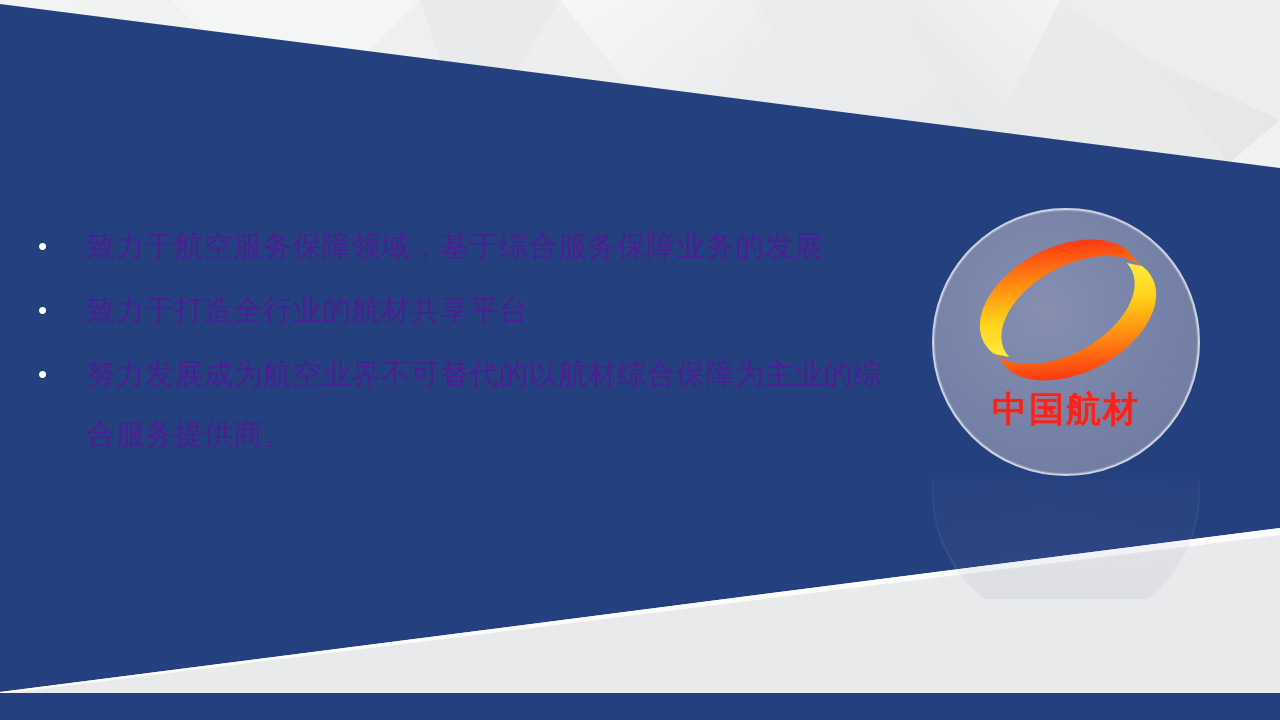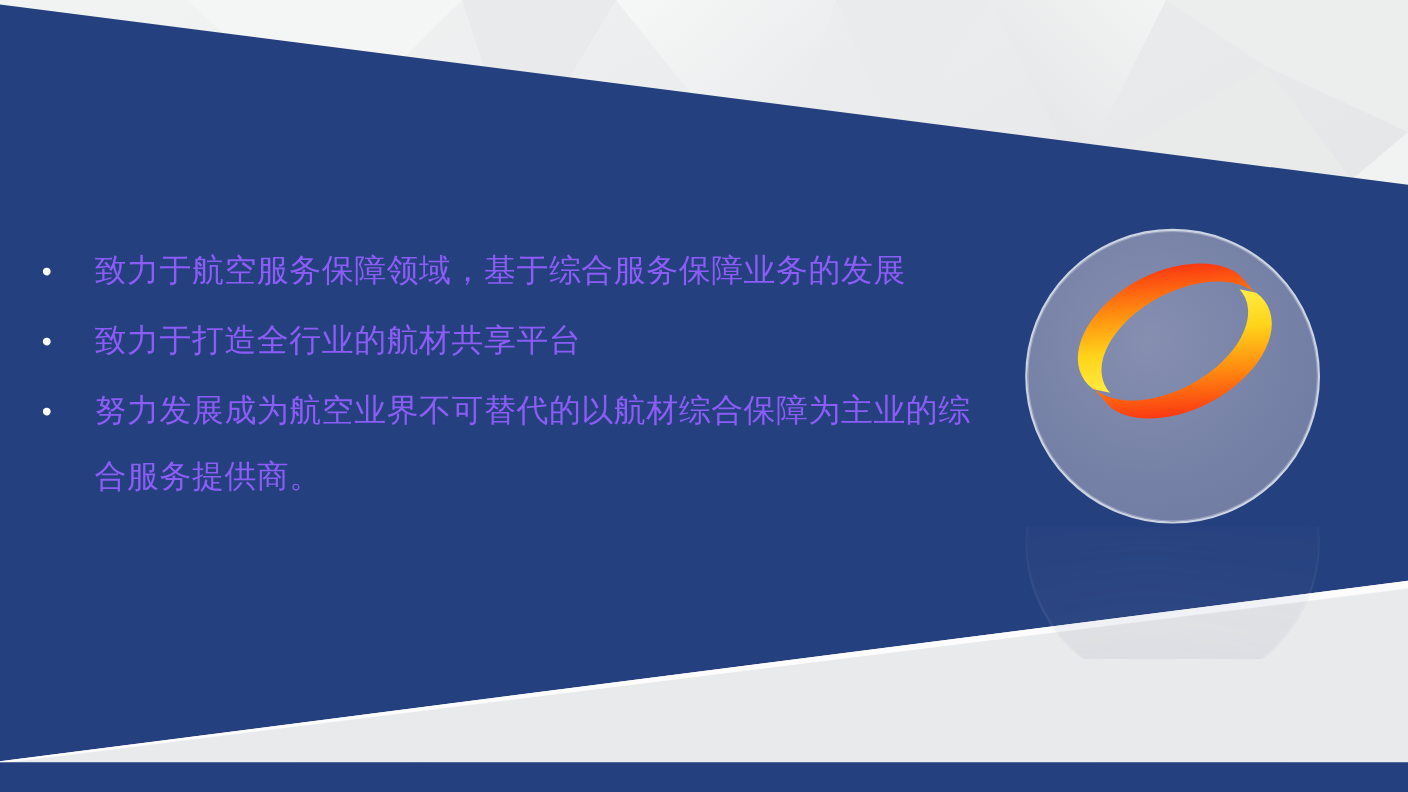--- a/index.html
+++ b/index.html
@@ -30,21 +30,21 @@
     font-family:"DejaVu Sans","Liberation Sans",sans-serif;
   }
 
   .bullets{position:absolute;left:34px;top:216px;width:860px;}
   .bullet-row{display:flex;align-items:flex-start;margin-bottom:4px;}
   .bullet-dot{
     flex:0 0 auto;width:48px;color:#ffffff;font-size:26px;line-height:60px;
     text-align:left;padding-left:4px;
   }
   .bullet-text{
-    flex:1 1 auto;color:#8b5cf6;font-size:29px;line-height:60px;
+    flex:1 1 auto;color:#4c1d95;font-size:29px;line-height:60px;
     font-family:Liberation Serif, serif;
     letter-spacing:0.5px;
   }
 
   
   .logo-wrap{position:absolute;left:932px;top:208px;width:268px;height:268px;}
   .logo-disc{
     position:absolute;inset:0;border-radius:50%;
     background:radial-gradient(circle at 42% 38%,#868fb0 0%,#7581a6 55%,#6d79a0 100%);
     border:2px solid #ccd3e2;
@@ -169,20 +169,21 @@
                      A 74 44 0 0 0 -74 14
                      Z" fill="url(#swU)"></path>
 
             <path d="M 86 -4
                      A 86 53 0 0 1 -80 26
                      L -86 1
                      A 74 44 0 0 0 74 -14
                      Z" fill="url(#swL)"></path>
           </g>
         </svg>
+        <div class="logo-text">中国航材</div>
       </div>
     </div>
 
     <div class="logo-reflection">
       <div class="logo-reflection-inner">
         <div class="refl-disc"></div>
 
       </div>
     </div>
 

